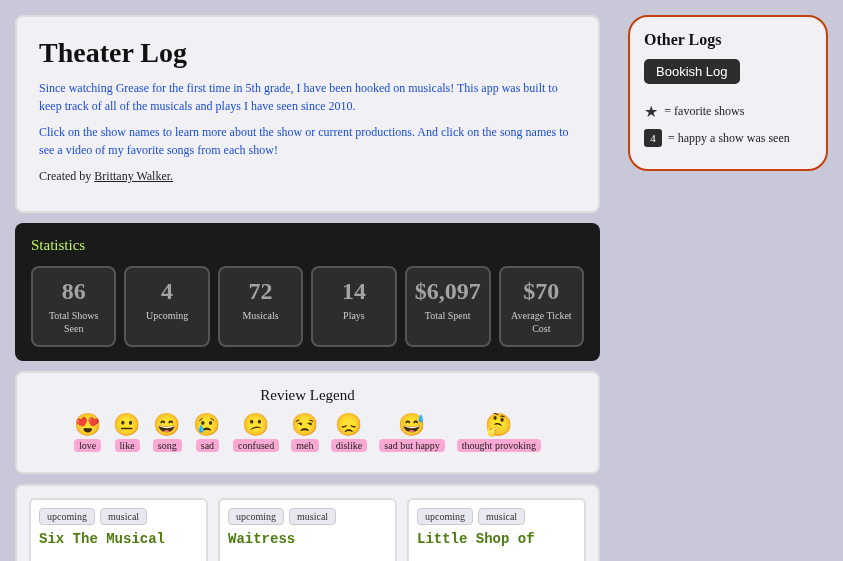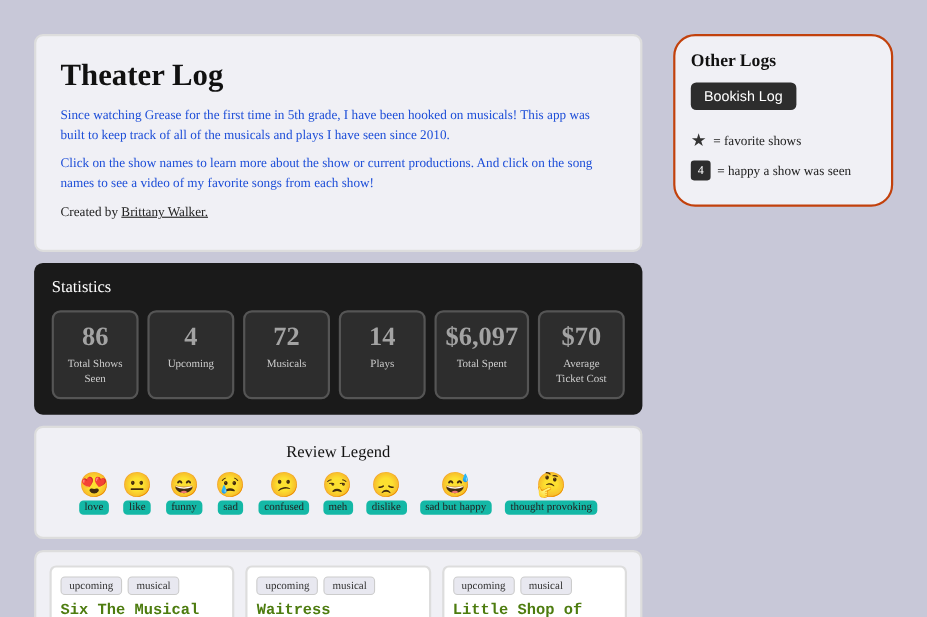--- a/index.html
+++ b/index.html
@@ -4,21 +4,21 @@
   <style>
     * { box-sizing: border-box; margin: 0; padding: 0; }
     body {
       background: #c8c8d8;
       font-family: Georgia, serif;
       width: 843px;
       min-height: 561px;
       overflow: hidden;
     }
     .outer {
-      padding: 31px;
+      padding: 15px;
       display: flex;
       gap: 28px;
       height: 561px;
       justify-content: space-between;
     }
     .main-col {
       flex: 1;
       display: flex;
       flex-direction: column;
       gap: 10px;
@@ -56,21 +56,21 @@
     .header-card .created-by a {
       color: #222;
     }
     
     .stats-section {
       background: #1a1a1a;
       border-radius: 8px;
       padding: 14px 16px;
     }
     .stats-title {
-      color: #ffffff;
+      color: #bef264;
       font-size: 15px;
       margin-bottom: 12px;
       font-family: Georgia, serif;
     }
     .stats-grid {
       display: flex;
       gap: 8px;
     }
     .stat-box {
       background: #2d2d2d;
@@ -120,21 +120,21 @@
       align-items: center;
       gap: 3px;
     }
     .emoji-icon {
       font-size: 22px;
       line-height: 1;
     }
     .emoji-label {
       font-size: 10px;
       color: #222;
-      background: #14b8a6;
+      background: #f9a8d4;
       border-radius: 4px;
       padding: 1px 5px;
     }
     
     .shows-section {
       background: #f0f0f5;
       border-radius: 8px;
       padding: 12px;
       border: 2px solid #ddd;
       display: flex;
@@ -274,21 +274,21 @@
       <div class="emoji-item">
       <span class="emoji-icon">😍</span>
       <span class="emoji-label">love</span>
     </div>
           <div class="emoji-item">
       <span class="emoji-icon">😐</span>
       <span class="emoji-label">like</span>
     </div>
           <div class="emoji-item">
       <span class="emoji-icon">😄</span>
-      <span class="emoji-label">funny</span>
+      <span class="emoji-label">song</span>
     </div>
           <div class="emoji-item">
       <span class="emoji-icon">😢</span>
       <span class="emoji-label">sad</span>
     </div>
           <div class="emoji-item">
       <span class="emoji-icon">😕</span>
       <span class="emoji-label">confused</span>
     </div>
           <div class="emoji-item">

